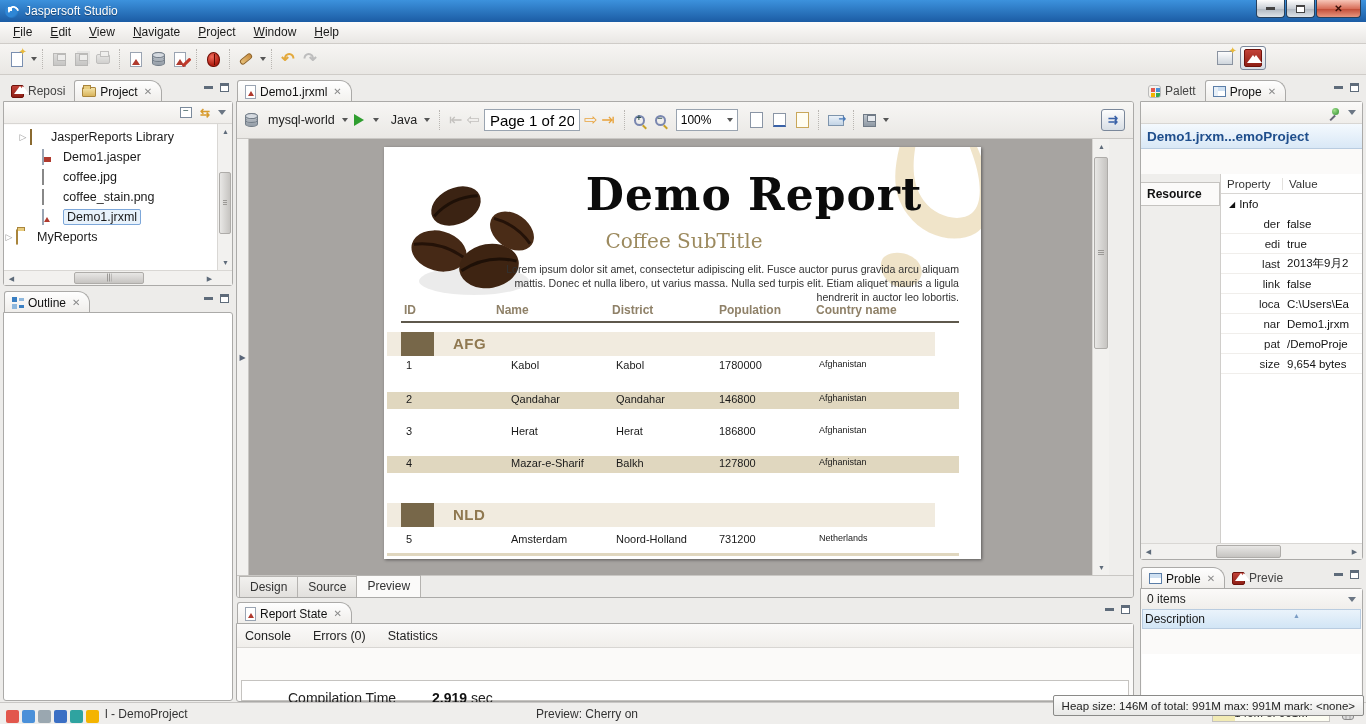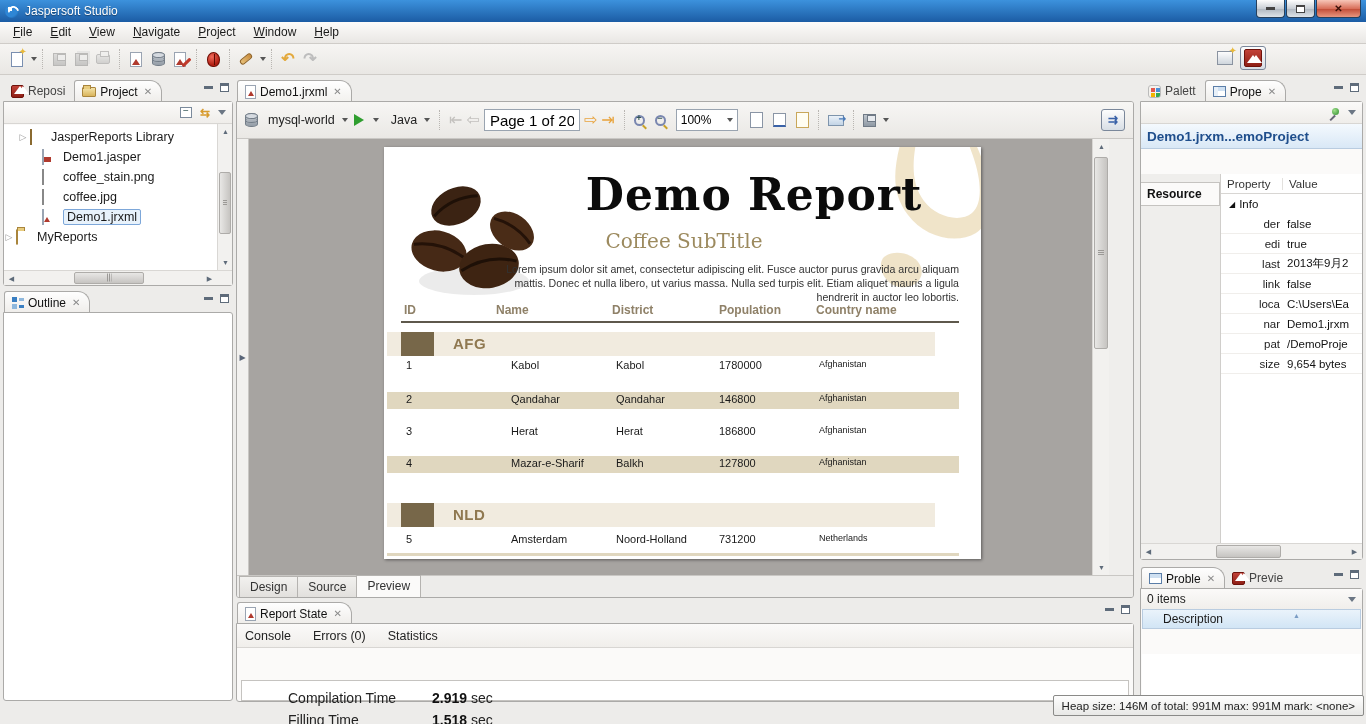--- a/index.html
+++ b/index.html
@@ -182,21 +182,21 @@
   .pt-row { display:flex; height:20px; align-items:center; border-bottom:1px solid #F0EEEB;}
   .pt-row .pt-name { width:62px; flex:none; text-align:right; padding-right:3px; color:#222; overflow:hidden; white-space:nowrap;}
   .pt-row .pt-val { padding-left:4px; color:#111; white-space:nowrap; overflow:hidden;}
   .pt-group { display:flex; height:20px; align-items:center; color:#111; }
   .pt-group .tri { margin:0 4px 0 8px; font-size:8px; }
 
   
   #prob-count { height:20px; display:flex; align-items:center; justify-content:space-between; padding:0 6px; font-size:12px; color:#222;
     background:linear-gradient(#FBFAF9,#F0EEEB);}
   #prob-colhead { height:20px; margin:0 1px; background:linear-gradient(#EAF3FB,#D2E5F5); border:1px solid #B9CCE0;
-    display:flex; align-items:center; padding-left:20px; font-size:12px; color:#1a1a1a; position:relative;}
+    display:flex; align-items:center; padding-left:2px; font-size:12px; color:#1a1a1a; position:relative;}
   #prob-colhead .sort { position:absolute; right:60px; top:2px; font-size:7px; color:#7A9CC4;}
   #prob-body { position:absolute; left:1px; right:1px; top:65px; bottom:1px; background:#fff; }
 
   
   #statusbar { position:absolute; left:0; bottom:0; width:100%; height:22px; background:#EFEEEC; border-top:1px solid #C9C7C5;
     display:flex; align-items:center; font-size:12px; color:#333;}
   .ov-icons { display:flex; gap:3px; margin-left:6px; margin-top:6px;}
   .ov-icons span { width:13px; height:13px; border-radius:2px; display:inline-block;}
   #status-left-text { margin-left:6px; }
   #status-center { position:absolute; left:536px; }
@@ -319,27 +319,27 @@
           <span class="t-icon"><span class="ti-lib"></span></span>
           <span class="label-box">JasperReports Library</span>
         </div>
         <div class="tree-row" style="padding-left:26px;">
           <span class="twisty"></span>
           <span class="t-icon"><span class="ti-doc jasper"></span></span>
           <span class="label-box">Demo1.jasper</span>
         </div>
         <div class="tree-row" style="padding-left:26px;">
           <span class="twisty"></span>
+          <span class="t-icon"><span class="ti-img jpg"></span></span>
+          <span class="label-box">coffee.jpg</span>
+        </div>
+        <div class="tree-row" style="padding-left:26px;">
+          <span class="twisty"></span>
           <span class="t-icon"><span class="ti-img"></span></span>
           <span class="label-box">coffee_stain.png</span>
-        </div>
-        <div class="tree-row" style="padding-left:26px;">
-          <span class="twisty"></span>
-          <span class="t-icon"><span class="ti-img jpg"></span></span>
-          <span class="label-box">coffee.jpg</span>
         </div>
         <div class="tree-row selected" style="padding-left:26px;">
           <span class="twisty"></span>
           <span class="t-icon"><span class="ti-doc ti-report"></span></span>
           <span class="label-box">Demo1.jrxml</span>
         </div>
         <div class="tree-row" style="padding-left:0px;">
           <span class="twisty">▷</span>
           <span class="t-icon"><span class="ti-folder"></span></span>
           <span class="label-box">MyReports</span>
@@ -672,16 +672,33 @@
         <span class="menu-arrow"></span>
       </div>
       <div id="prob-colhead">
         <span>Description</span>
         <span class="sort">▲</span>
       </div>
       <div id="prob-body"></div>
     </div>
   </div>
 
+  <div id="statusbar">
+    <div class="ov-icons">
+      <span style="background:#E2574C;"></span>
+      <span style="background:#4A90D9;"></span>
+      <span style="background:#9AA7B0;"></span>
+      <span style="background:#3B6FC4;"></span>
+      <span style="background:#2FA3A0;"></span>
+      <span style="background:#F4B400;"></span>
+    </div>
+    <span id="status-left-text">l - DemoProject</span>
+    <span id="status-center">Preview: Cherry on</span>
+    <div id="heap-widget">
+      <div id="heap-fill"></div>
+      <div id="heap-text">146M of 991M</div>
+    </div>
+    <span class="ic-trash"></span>
+  </div>
 
   <div id="heap-tooltip">Heap size: 146M of total: 991M max: 991M mark: &lt;none&gt;</div>
 
 </div>
 
 </body></html>

